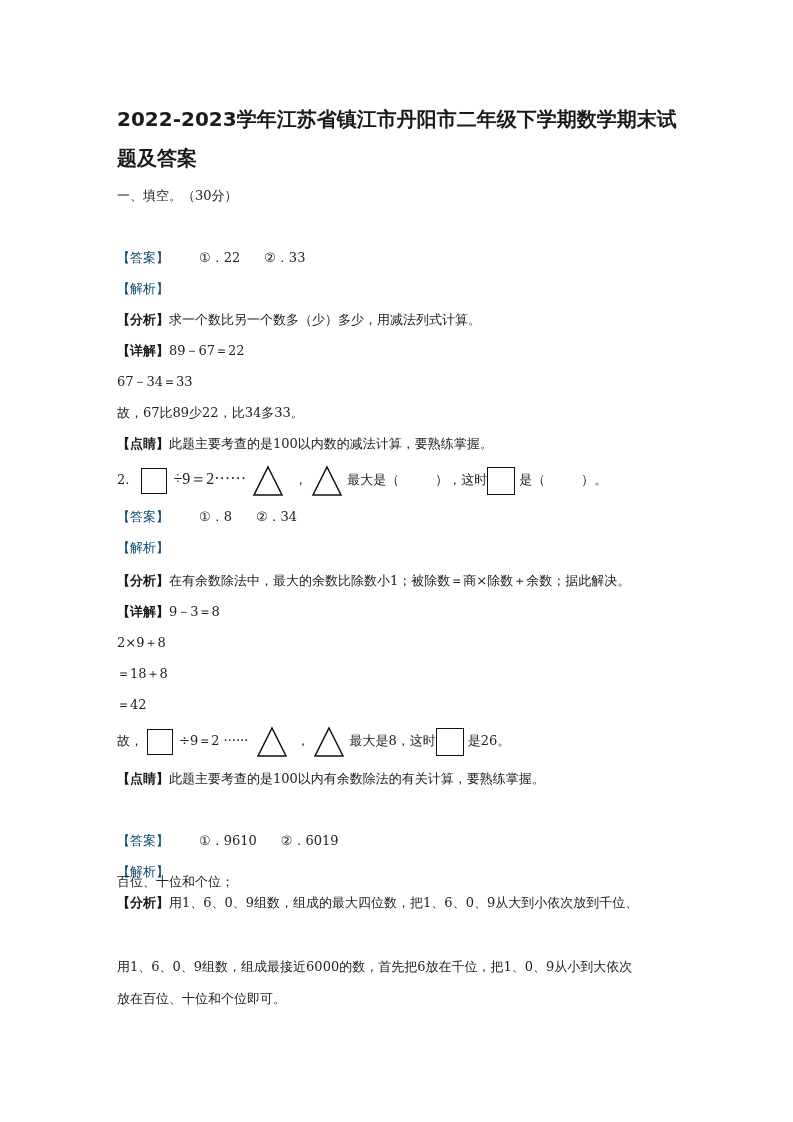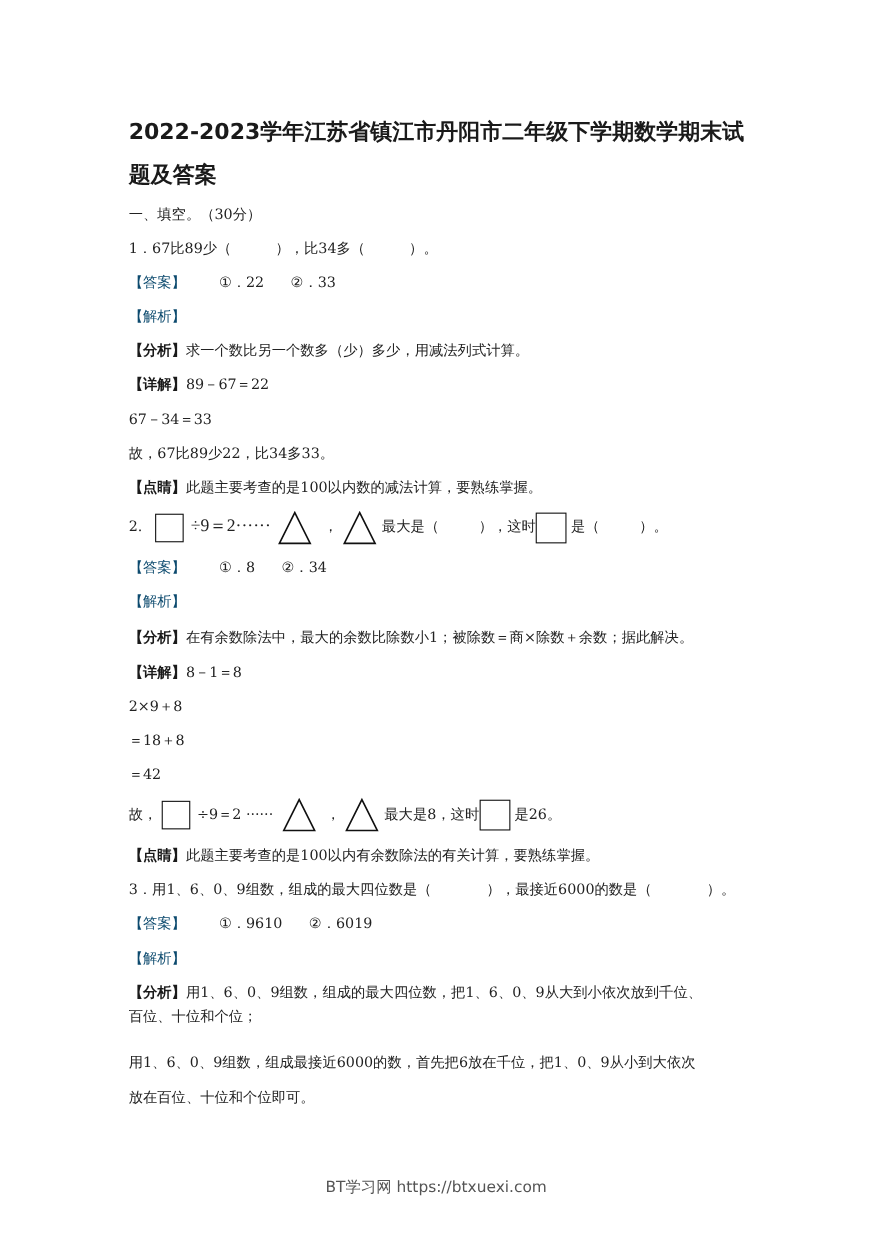--- a/index.html
+++ b/index.html
@@ -22,23 +22,20 @@
 </style>
 </head>
 <body>
 
 <div class="page">
 
   <div class="title">2022-2023学年江苏省镇江市丹阳市二年级下学期数学期末试题及答案</div>
 
   <div class="line" style="top:187px">一、填空。（30分）</div>
 
-  <div class="line" style="top:218px">
-    <span>1．67比89少（</span><span class="sp" style="width:40px"></span><span>），比34多（</span><span class="sp" style="width:40px"></span><span>）。</span>
-  </div>
   <div class="line" style="top:249px">
     <span class="tag">【答案】</span><span class="sp" style="width:30px"></span><span class="ans">①．22</span><span class="sp" style="width:24px"></span><span class="ans">②．33</span>
   </div>
   <div class="line" style="top:280px">
     <span class="tag">【解析】</span>
   </div>
   <div class="line" style="top:311px">
     <span class="tag-dark">【分析】</span><span>求一个数比另一个数多（少）多少，用减法列式计算。</span>
   </div>
   <div class="line" style="top:342px">
@@ -60,46 +57,42 @@
   <div class="line" style="top:508px">
     <span class="tag">【答案】</span><span class="sp" style="width:30px"></span><span>①．8</span><span class="sp" style="width:24px"></span><span>②．34</span>
   </div>
   <div class="line" style="top:539px">
     <span class="tag">【解析】</span>
   </div>
   <div class="line" style="top:572px">
     <span class="tag-dark">【分析】</span><span>在有余数除法中，最大的余数比除数小1；被除数＝商×除数＋余数；据此解决。</span>
   </div>
   <div class="line" style="top:603px">
-    <span class="tag-dark">【详解】</span><span>8－1＝8</span>
+    <span class="tag-dark">【详解】</span><span>9－3＝8</span>
   </div>
   <div class="line" style="top:634px">2×9＋8</div>
   <div class="line" style="top:665px">＝18＋8</div>
   <div class="line" style="top:696px">＝42</div>
   <div class="line" style="top:725px; line-height:32px">
     <span>故，</span><span class="sp" style="width:4px"></span><span class="box"></span><span class="sp" style="width:6px"></span><span>÷9＝2 ······</span><span class="sp" style="width:8px"></span><svg class="tri" width="32" height="32">
         <polygon points="16,2 30,30 2,30" fill="none" stroke="#111" stroke-width="1.5"></polygon>
       </svg><span class="sp" style="width:8px"></span><span>，</span><span class="sp" style="width:4px"></span><svg class="tri" width="32" height="32">
         <polygon points="16,2 30,30 2,30" fill="none" stroke="#111" stroke-width="1.5"></polygon>
       </svg><span class="sp" style="width:4px"></span><span>最大是8，这时</span><span class="box" style="width:28px;height:28px"></span><span class="sp" style="width:4px"></span><span>是26。</span>
   </div>
   <div class="line" style="top:770px">
     <span class="tag-dark">【点睛】</span><span>此题主要考查的是100以内有余数除法的有关计算，要熟练掌握。</span>
   </div>
 
-  <div class="line" style="top:801px">
-    <span>3．用1、6、0、9组数，组成的最大四位数是（</span><span class="sp" style="width:50px"></span><span>），最接近6000的数是（</span><span class="sp" style="width:50px"></span><span>）。</span>
-  </div>
   <div class="line" style="top:832px">
     <span class="tag">【答案】</span><span class="sp" style="width:30px"></span><span>①．9610</span><span class="sp" style="width:24px"></span><span>②．6019</span>
   </div>
   <div class="line" style="top:863px">
     <span class="tag">【解析】</span>
   </div>
   <div class="line" style="top:894px">
     <span class="tag-dark">【分析】</span><span>用1、6、0、9组数，组成的最大四位数，把1、6、0、9从大到小依次放到千位、</span>
   </div>
-  <div class="line" style="top:916px">百位、十位和个位；</div>
+  <div class="line" style="top:873px">百位、十位和个位；</div>
   <div class="line" style="top:958px">用1、6、0、9组数，组成最接近6000的数，首先把6放在千位，把1、0、9从小到大依次</div>
   <div class="line" style="top:990px">放在百位、十位和个位即可。</div>
 
-  <div class="footer">BT学习网 https://btxuexi.com</div>
 </div>
 
 </body></html>

